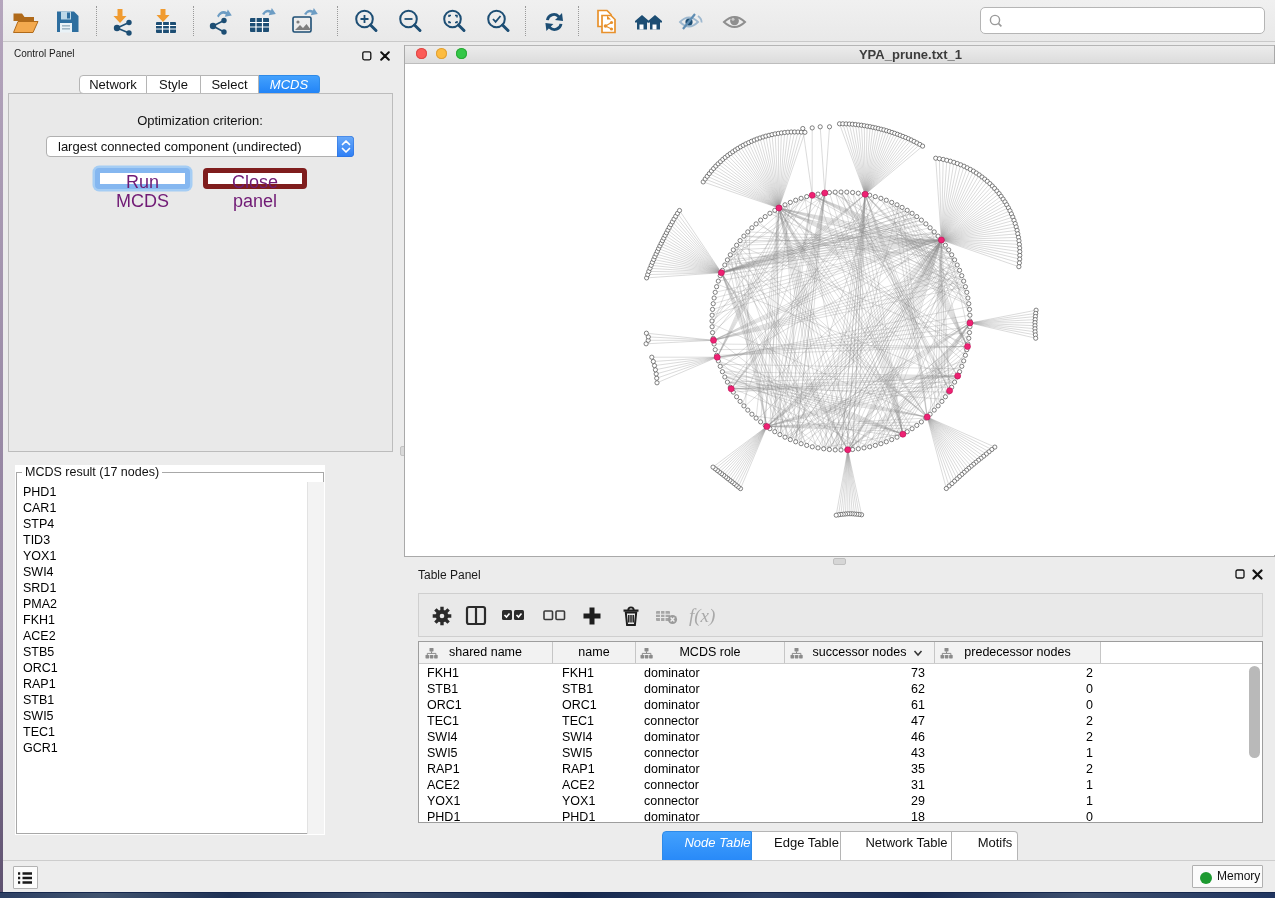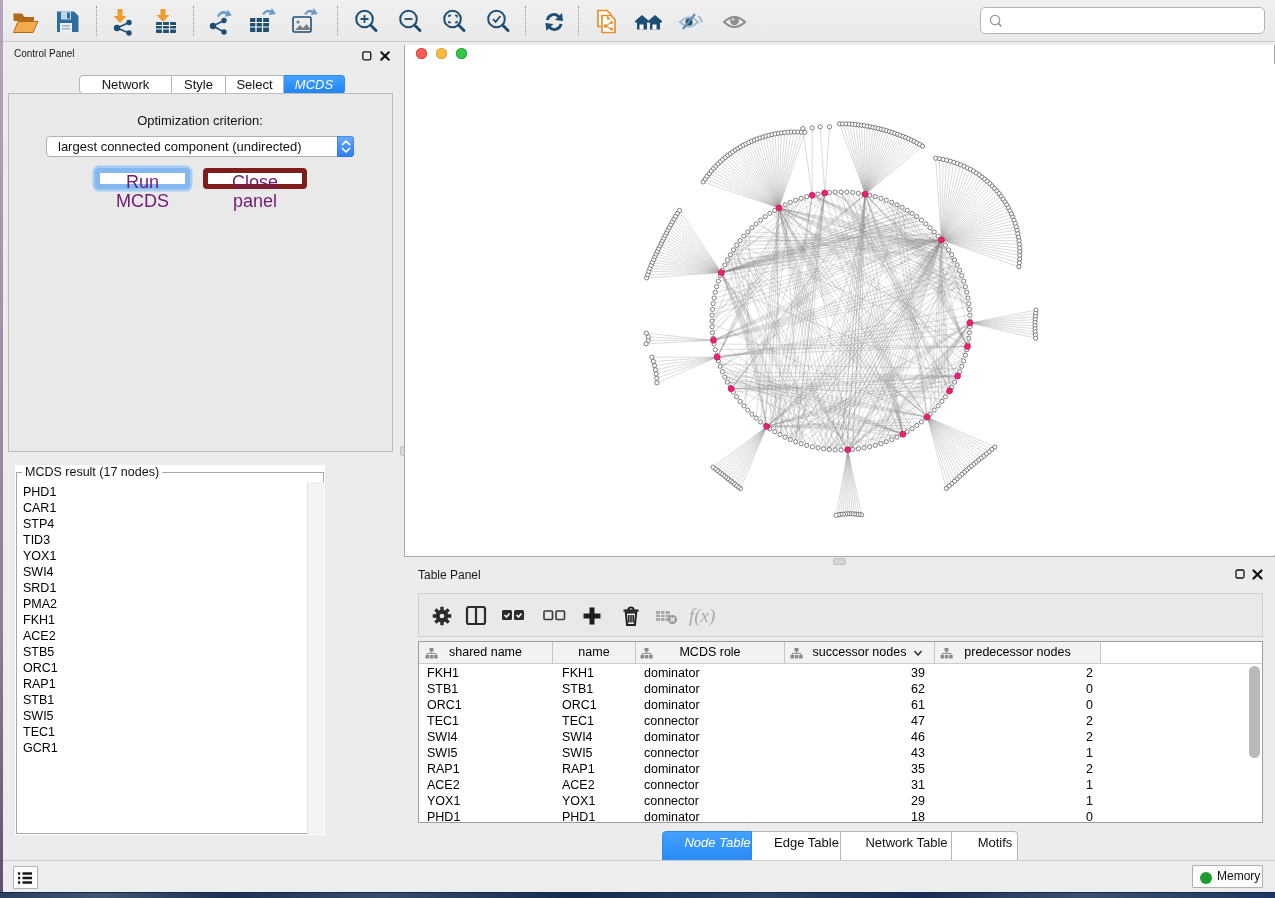--- a/index.html
+++ b/index.html
@@ -212,21 +212,21 @@
     </div>
 </div>
 <div id="cp-title">Control Panel</div>
 <svg class="winbtn" style="left:362px;top:51px" width="10" height="10">
     <rect x="0.8" y="0.8" width="8" height="8" rx="1.5" fill="none" stroke="#111" stroke-width="1.3"></rect>
   </svg>
 <svg class="winbtn" style="left:380px;top:51px" width="10" height="10">
     <path d="M1.2 1.2 L8.8 8.8 M8.8 1.2 L1.2 8.8" stroke="#111" stroke-width="2" stroke-linecap="round"></path>
   </svg>
 <div class="tabs" style="left:79px;top:75px">
-<div class="tab first" style="width:93px">Network</div>
+<div class="tab first" style="width:68px">Network</div>
 <div class="tab" style="width:54px">Style</div>
 <div class="tab" style="width:58px">Select</div>
 <div class="tab last sel" style="width:61px">MCDS</div>
 </div>
 <div id="cp-panel"></div>
 <div id="opt-label">Optimization criterion:</div>
 <div id="combo">largest connected component (undirected)<div id="combo-step">
 <svg width="10" height="15" viewBox="0 0 10 15">
         <path d="M1.5 5.5 L5 2 L8.5 5.5" fill="none" stroke="#fff" stroke-width="1.7" stroke-linecap="round" stroke-linejoin="round"></path>
 <path d="M1.5 9.5 L5 13 L8.5 9.5" fill="none" stroke="#fff" stroke-width="1.7" stroke-linecap="round" stroke-linejoin="round"></path>
@@ -235,20 +235,21 @@
 <div class="btn" id="run-btn">Run MCDS</div>
 <div class="btn" id="close-btn">Close panel</div>
 <div id="mcds-box">
 <div id="mcds-tb"></div>
 <div id="mcds-legend">MCDS result (17 nodes)</div>
 <div id="mcds-scroll"></div>
 <div id="mcds-list">PHD1<br>CAR1<br>STP4<br>TID3<br>YOX1<br>SWI4<br>SRD1<br>PMA2<br>FKH1<br>ACE2<br>STB5<br>ORC1<br>RAP1<br>STB1<br>SWI5<br>TEC1<br>GCR1</div>
   </div>
 <div id="vsplit-handle"></div>
 <div id="net-win">
+<div id="net-title">YPA_prune.txt_1</div>
 <div class="light" style="left:11px;background:#fc5b57;box-shadow:inset 0 0 0 1px #dd4946"></div>
 <div class="light" style="left:31px;background:#fdbc40;box-shadow:inset 0 0 0 1px #dfa036"></div>
 <div class="light" style="left:51px;background:#34c748;box-shadow:inset 0 0 0 1px #2aa836"></div>
 <div id="net-canvas"><svg width="872" height="494" viewBox="0 0 872 494">
         <path d="M373.9 144.0L558.7 217.1M373.9 144.0L560.4 222.7M373.9 144.0L561.8 228.3M373.9 144.0L562.9 234.0M373.9 144.0L563.8 239.7M373.9 144.0L507.1 364.7M373.9 144.0L502.2 367.7M373.9 144.0L497.1 370.6M373.9 144.0L492.0 373.2M373.9 144.0L486.7 375.6M373.9 144.0L453.3 384.8M373.9 144.0L447.6 385.5M373.9 144.0L441.8 385.9M373.9 144.0L436.0 386.0M373.9 144.0L430.2 385.9M373.9 144.0L424.4 385.5M373.9 144.0L418.7 384.8M373.9 144.0L369.8 367.7M373.9 144.0L364.9 364.7M373.9 144.0L360.2 361.4M373.9 144.0L355.6 357.9M373.9 144.0L351.1 354.1M373.9 144.0L536.9 176.6M373.9 144.0L540.4 181.2M373.9 144.0L543.7 185.9M373.9 144.0L546.7 190.8M373.9 144.0L549.6 195.9M373.9 144.0L561.8 285.7M373.9 144.0L560.4 291.3M373.9 144.0L558.7 296.9M407.2 131.3L374.9 370.6M407.2 131.3L369.8 367.7M407.2 131.3L364.9 364.7M407.2 131.3L543.7 185.9M407.2 131.3L546.7 190.8M407.2 131.3L549.6 195.9M407.2 131.3L552.2 201.0M407.2 131.3L554.6 206.3M407.2 131.3L556.8 211.7M419.8 129.0L390.7 377.8M419.8 129.0L385.3 375.6M419.8 129.0L380.0 373.2M419.8 129.0L374.9 370.6M419.8 129.0L369.8 367.7M419.8 129.0L364.9 364.7M419.8 129.0L396.1 379.7M419.8 129.0L390.7 377.8M460.2 130.3L540.4 332.8M460.2 130.3L536.9 337.4M460.2 130.3L533.1 341.9M460.2 130.3L529.2 346.1M460.2 130.3L561.8 228.3M460.2 130.3L562.9 234.0M460.2 130.3L563.8 239.7M460.2 130.3L564.5 245.4M460.2 130.3L447.6 385.5M460.2 130.3L441.8 385.9M460.2 130.3L436.0 386.0M460.2 130.3L430.2 385.9M460.2 130.3L424.4 385.5M460.2 130.3L418.7 384.8M460.2 130.3L453.3 384.8M460.2 130.3L447.6 385.5M460.2 130.3L441.8 385.9M460.2 130.3L436.0 386.0M460.2 130.3L307.5 268.6M460.2 130.3L307.1 262.8M460.2 130.3L307.0 257.0M460.2 130.3L307.1 251.2M536.4 176.0L307.1 251.2M536.4 176.0L307.5 245.4M536.4 176.0L308.2 239.7M536.4 176.0L309.1 234.0M536.4 176.0L310.2 228.3M536.4 176.0L430.2 385.9M536.4 176.0L424.4 385.5M536.4 176.0L418.7 384.8M536.4 176.0L413.0 383.9M536.4 176.0L407.3 382.8M536.4 176.0L401.7 381.4M536.4 176.0L475.9 379.7M536.4 176.0L470.3 381.4M536.4 176.0L464.7 382.8M536.4 176.0L459.0 383.9M536.4 176.0L453.3 384.8M536.4 176.0L447.6 385.5M536.4 176.0L441.8 385.9M536.4 176.0L436.0 386.0M536.4 176.0L430.2 385.9M536.4 176.0L424.4 385.5M536.4 176.0L418.7 384.8M536.4 176.0L540.4 332.8M536.4 176.0L536.9 337.4M536.4 176.0L533.1 341.9M536.4 176.0L529.2 346.1M536.4 176.0L525.1 350.2M536.4 176.0L313.3 217.1M536.4 176.0L315.2 211.7M536.4 176.0L317.4 206.3M536.4 176.0L319.8 201.0M536.4 176.0L390.7 377.8M536.4 176.0L385.3 375.6M536.4 176.0L380.0 373.2M536.4 176.0L374.9 370.6M536.4 176.0L369.8 367.7M536.4 176.0L364.9 364.7M536.4 176.0L360.2 361.4M536.4 176.0L322.4 195.9M536.4 176.0L325.3 190.8M536.4 176.0L328.3 185.9M536.4 176.0L331.6 181.2M536.4 176.0L335.1 176.6M536.4 176.0L338.9 172.1M536.4 176.0L342.8 167.9M536.4 176.0L385.3 375.6M565.0 259.0L497.1 370.6M565.0 259.0L492.0 373.2M565.0 259.0L486.7 375.6M565.0 259.0L481.3 377.8M565.0 259.0L475.9 379.7M565.0 259.0L470.3 381.4M565.0 259.0L464.7 382.8M565.0 259.0L459.0 383.9M565.0 259.0L396.1 379.7M565.0 259.0L390.7 377.8M565.0 259.0L385.3 375.6M565.0 259.0L380.0 373.2M562.5 282.5L475.9 134.3M562.5 282.5L481.3 136.2M562.5 282.5L486.7 138.4M562.5 282.5L492.0 140.8M562.5 282.5L497.1 143.4M562.5 282.5L502.2 146.3M562.5 282.5L507.1 149.3M562.5 282.5L311.6 291.3M562.5 282.5L310.2 285.7M562.5 282.5L309.1 280.0M552.7 311.9L430.2 128.1M552.7 311.9L436.0 128.0M552.7 311.9L328.3 328.1M552.7 311.9L325.3 323.2M552.7 311.9L322.4 318.1M552.7 311.9L319.8 313.0M552.7 311.9L317.4 307.7M544.6 326.7L533.1 172.1M544.6 326.7L536.9 176.6M544.6 326.7L436.0 128.0M544.6 326.7L441.8 128.1M544.6 326.7L447.6 128.5M522.2 353.0L486.7 138.4M522.2 353.0L492.0 140.8M522.2 353.0L497.1 143.4M522.2 353.0L325.3 323.2M522.2 353.0L322.4 318.1M522.2 353.0L319.8 313.0M522.2 353.0L317.4 307.7M522.2 353.0L369.8 146.3M522.2 353.0L374.9 143.4M522.2 353.0L380.0 140.8M522.2 353.0L325.3 190.8M522.2 353.0L328.3 185.9M522.2 353.0L331.6 181.2M497.9 370.2L322.4 318.1M497.9 370.2L319.8 313.0M497.9 370.2L317.4 307.7M497.9 370.2L315.2 302.3M497.9 370.2L313.3 296.9M497.9 370.2L311.6 291.3M497.9 370.2L418.7 129.2M497.9 370.2L424.4 128.5M497.9 370.2L430.2 128.1M497.9 370.2L436.0 128.0M497.9 370.2L441.8 128.1M497.9 370.2L447.6 128.5M497.9 370.2L453.3 129.2M497.9 370.2L459.0 130.1M442.8 385.8L322.4 195.9M442.8 385.8L325.3 190.8M442.8 385.8L328.3 185.9M442.8 385.8L331.6 181.2M442.8 385.8L563.8 274.3M442.8 385.8L562.9 280.0M442.8 385.8L561.8 285.7M442.8 385.8L560.4 291.3M442.8 385.8L558.7 296.9M442.8 385.8L549.6 195.9M442.8 385.8L552.2 201.0M442.8 385.8L554.6 206.3M442.8 385.8L556.8 211.7M361.8 362.5L558.7 296.9M361.8 362.5L556.8 302.3M361.8 362.5L554.6 307.7M361.8 362.5L552.2 313.0M361.8 362.5L549.6 318.1M361.8 362.5L543.7 185.9M361.8 362.5L546.7 190.8M361.8 362.5L549.6 195.9M361.8 362.5L552.2 201.0M361.8 362.5L554.6 206.3M361.8 362.5L556.8 211.7M361.8 362.5L558.7 217.1M361.8 362.5L322.4 195.9M361.8 362.5L325.3 190.8M361.8 362.5L328.3 185.9M361.8 362.5L331.6 181.2M361.8 362.5L520.9 354.1M361.8 362.5L516.4 357.9M361.8 362.5L511.8 361.4M361.8 362.5L507.1 364.7M361.8 362.5L502.2 367.7M326.2 324.8L552.2 313.0M326.2 324.8L549.6 318.1M326.2 324.8L546.7 323.2M326.2 324.8L543.7 328.1M326.2 324.8L464.7 131.2M326.2 324.8L470.3 132.6M326.2 324.8L475.9 134.3M326.2 324.8L481.3 136.2M312.2 293.2L380.0 140.8M312.2 293.2L385.3 138.4M312.2 293.2L390.7 136.2M312.2 293.2L396.1 134.3M312.2 293.2L401.7 132.6M312.2 293.2L564.9 251.2M312.2 293.2L565.0 257.0M312.2 293.2L564.9 262.8M312.2 293.2L564.5 268.6M308.5 276.3L529.2 167.9M308.5 276.3L533.1 172.1M308.5 276.3L536.9 176.6M308.5 276.3L540.4 181.2M308.5 276.3L552.2 201.0M308.5 276.3L554.6 206.3M308.5 276.3L556.8 211.7M308.5 276.3L558.7 217.1M308.5 276.3L560.4 222.7M316.4 208.7L502.2 146.3M316.4 208.7L507.1 149.3M316.4 208.7L511.8 152.6M316.4 208.7L516.4 156.1M316.4 208.7L520.9 159.9M316.4 208.7L525.1 163.8M316.4 208.7L529.2 167.9M316.4 208.7L533.1 172.1M316.4 208.7L492.0 140.8M316.4 208.7L497.1 143.4M316.4 208.7L502.2 146.3M316.4 208.7L507.1 149.3M316.4 208.7L511.8 152.6M316.4 208.7L516.4 156.1M316.4 208.7L401.7 381.4M316.4 208.7L396.1 379.7M316.4 208.7L390.7 377.8M316.4 208.7L385.3 375.6M316.4 208.7L380.0 373.2M316.4 208.7L374.9 370.6M316.4 208.7L436.0 386.0M316.4 208.7L430.2 385.9M316.4 208.7L424.4 385.5M316.4 208.7L418.7 384.8M427.4 128.3L556.1 209.8M478.5 378.8L558.7 217.2M531.2 170.0L333.3 178.9M322.4 318.1L538.5 335.3M445.4 385.7L399.7 133.2M430.3 385.9L493.6 141.6M330.0 183.5L401.2 381.2M494.3 372.1L412.1 130.2M553.1 311.0L453.5 384.8M315.9 210.0L513.4 153.8M338.9 172.1L411.7 383.7M548.0 193.0L472.8 380.6M564.3 270.4L420.5 385.1M314.4 300.2L555.8 304.8M493.7 372.4L348.4 351.7M320.0 200.5L523.4 351.9M352.4 355.3L535.9 175.4M564.0 241.2L364.8 149.4M389.4 136.7L324.7 191.7M518.0 356.6L561.9 285.2M564.2 271.5L545.0 188.0M396.9 134.1L561.5 227.1M563.9 274.2L351.4 159.6M307.8 271.4L420.2 129.0M381.9 374.1L565.0 256.5M550.8 315.8L312.4 220.2M425.5 128.4L540.5 181.3M470.6 132.7L547.0 191.3M359.0 360.5L384.9 138.6M324.1 321.2L468.5 132.2M520.4 159.4L320.3 200.0M344.8 165.8L340.7 343.9M549.0 319.3L353.4 157.9M564.9 251.6L529.9 168.6M418.4 129.2L337.4 340.2M423.9 128.6L323.3 194.2M315.9 304.1L504.0 147.4M547.5 321.8L436.2 128.0M562.7 281.0L332.3 180.3M307.9 272.4L452.0 385.0M394.9 134.7L307.0 259.2M339.0 172.0L549.2 195.2M431.3 385.9L564.7 266.2M395.3 379.4L379.7 140.9M543.0 185.0L366.9 148.1M315.5 303.0L536.3 175.9M376.0 371.2L371.0 145.6M477.0 379.3L319.0 311.3M480.5 135.9L546.7 190.8M530.2 168.9L339.5 342.7M324.2 192.7L383.7 374.9M520.6 354.4L307.0 259.9M404.9 131.8L558.7 217.1M414.4 384.2L498.8 369.7M313.2 296.4L415.7 384.4M464.9 382.7L325.4 323.4M345.2 165.4L307.1 262.0M384.5 375.3L504.5 147.7M564.2 242.5L312.7 294.9M526.0 164.5L560.6 290.2M402.8 132.3L319.5 201.6M389.2 377.2L469.3 132.4" stroke="#8c8c8c" stroke-opacity="0.4" stroke-width="0.7" fill="none"></path>
         <path d="M373.9 144.0L298.2 117.9M373.9 144.0L300.2 115.0M373.9 144.0L302.2 112.3M373.9 144.0L304.3 109.6M373.9 144.0L306.4 107.0M373.9 144.0L308.6 104.5M373.9 144.0L310.8 102.1M373.9 144.0L313.1 99.8M373.9 144.0L315.5 97.6M373.9 144.0L317.8 95.4M373.9 144.0L320.2 93.4M373.9 144.0L322.7 91.4M373.9 144.0L325.2 89.6M373.9 144.0L327.7 87.8M373.9 144.0L330.3 86.0M373.9 144.0L332.9 84.4M373.9 144.0L335.5 82.8M373.9 144.0L338.2 81.3M373.9 144.0L340.9 79.9M373.9 144.0L343.7 78.6M373.9 144.0L346.5 77.3M373.9 144.0L349.3 76.1M373.9 144.0L352.1 75.0M373.9 144.0L355.0 74.0M373.9 144.0L358.0 73.0M373.9 144.0L360.9 72.1M373.9 144.0L364.0 71.3M373.9 144.0L367.0 70.6M373.9 144.0L370.1 69.9M373.9 144.0L373.3 69.4M373.9 144.0L376.4 68.9M373.9 144.0L379.7 68.5M373.9 144.0L382.9 68.2M373.9 144.0L386.2 68.0M373.9 144.0L389.6 68.0M373.9 144.0L393.0 68.0M373.9 144.0L396.4 68.1M373.9 144.0L399.9 68.3M407.2 131.3L397.8 64.5M407.2 131.3L407.2 63.9M419.8 129.0L415.2 62.8M419.8 129.0L424.5 62.8M460.2 130.3L434.5 59.8M460.2 130.3L437.8 59.8M460.2 130.3L441.1 59.9M460.2 130.3L444.3 60.0M460.2 130.3L447.4 60.2M460.2 130.3L450.5 60.5M460.2 130.3L453.5 60.9M460.2 130.3L456.4 61.2M460.2 130.3L459.3 61.7M460.2 130.3L462.2 62.2M460.2 130.3L465.1 62.7M460.2 130.3L467.9 63.3M460.2 130.3L470.7 63.9M460.2 130.3L473.4 64.5M460.2 130.3L476.1 65.2M460.2 130.3L478.9 65.9M460.2 130.3L481.6 66.7M460.2 130.3L484.3 67.5M460.2 130.3L487.0 68.4M460.2 130.3L489.7 69.3M460.2 130.3L492.5 70.3M460.2 130.3L495.2 71.3M460.2 130.3L497.9 72.4M460.2 130.3L500.7 73.5M460.2 130.3L503.5 74.7M460.2 130.3L506.3 76.0M460.2 130.3L509.1 77.4M460.2 130.3L511.9 78.9M460.2 130.3L514.8 80.4M460.2 130.3L517.6 82.1M536.4 176.0L530.7 94.2M536.4 176.0L534.4 94.7M536.4 176.0L538.2 95.4M536.4 176.0L541.8 96.3M536.4 176.0L545.4 97.2M536.4 176.0L548.9 98.3M536.4 176.0L552.3 99.5M536.4 176.0L555.7 100.8M536.4 176.0L559.0 102.2M536.4 176.0L562.2 103.8M536.4 176.0L565.3 105.4M536.4 176.0L568.4 107.1M536.4 176.0L571.3 109.0M536.4 176.0L574.2 110.9M536.4 176.0L577.0 113.0M536.4 176.0L579.7 115.1M536.4 176.0L582.3 117.3M536.4 176.0L584.9 119.6M536.4 176.0L587.3 122.0M536.4 176.0L589.6 124.4M536.4 176.0L591.9 127.0M536.4 176.0L594.1 129.6M536.4 176.0L596.1 132.3M536.4 176.0L598.1 135.1M536.4 176.0L600.0 137.9M536.4 176.0L601.7 140.8M536.4 176.0L603.4 143.8M536.4 176.0L605.0 146.8M536.4 176.0L606.4 149.9M536.4 176.0L607.8 153.1M536.4 176.0L609.0 156.3M536.4 176.0L610.2 159.6M536.4 176.0L611.2 162.9M536.4 176.0L612.1 166.3M536.4 176.0L612.8 169.8M536.4 176.0L613.5 173.3M536.4 176.0L614.0 176.8M536.4 176.0L614.4 180.4M536.4 176.0L614.7 184.0M536.4 176.0L614.8 187.7M536.4 176.0L614.8 191.4M536.4 176.0L614.7 195.1M536.4 176.0L614.4 198.9M536.4 176.0L613.9 202.7M565.0 259.0L631.1 246.2M565.0 259.0L630.7 249.4M565.0 259.0L630.4 252.5M565.0 259.0L630.2 255.6M565.0 259.0L630.0 258.6M565.0 259.0L630.0 261.7M565.0 259.0L630.0 264.7M565.0 259.0L630.1 267.8M565.0 259.0L630.4 270.9M565.0 259.0L630.7 274.2M522.2 353.0L589.8 383.1M522.2 353.0L586.8 385.5M522.2 353.0L584.0 387.8M522.2 353.0L581.3 390.0M522.2 353.0L578.6 392.2M522.2 353.0L576.0 394.2M522.2 353.0L573.5 396.2M522.2 353.0L571.0 398.2M522.2 353.0L568.6 400.2M522.2 353.0L566.2 402.2M522.2 353.0L563.8 404.2M522.2 353.0L561.5 406.2M522.2 353.0L559.2 408.3M522.2 353.0L556.8 410.5M522.2 353.0L554.4 412.6M522.2 353.0L552.0 414.9M522.2 353.0L549.5 417.2M522.2 353.0L546.9 419.6M522.2 353.0L544.1 422.0M522.2 353.0L541.3 424.5M442.8 385.8L456.6 450.8M442.8 385.8L454.1 450.4M442.8 385.8L451.8 450.2M442.8 385.8L449.5 450.0M442.8 385.8L447.2 449.8M442.8 385.8L445.0 449.8M442.8 385.8L442.8 449.8M442.8 385.8L440.5 450.0M442.8 385.8L438.3 450.2M442.8 385.8L436.0 450.4M442.8 385.8L433.6 450.8M442.8 385.8L431.2 451.2M361.8 362.5L335.5 424.6M361.8 362.5L333.3 422.9M361.8 362.5L331.2 421.2M361.8 362.5L329.1 419.5M361.8 362.5L327.0 417.8M361.8 362.5L324.9 416.2M361.8 362.5L322.8 414.6M361.8 362.5L320.8 413.0M361.8 362.5L318.7 411.3M361.8 362.5L316.6 409.7M361.8 362.5L314.5 408.1M361.8 362.5L312.4 406.5M361.8 362.5L310.2 404.8M361.8 362.5L308.0 403.1M312.2 293.2L252.0 318.8M312.2 293.2L251.7 314.2M312.2 293.2L251.2 309.9M312.2 293.2L250.4 305.8M312.2 293.2L249.5 301.6M312.2 293.2L248.3 297.5M312.2 293.2L246.8 293.2M308.5 276.3L241.1 279.8M308.5 276.3L243.2 276.3M308.5 276.3L243.3 272.9M308.5 276.3L241.4 269.2M316.4 208.7L241.6 213.9M316.4 208.7L242.7 210.6M316.4 208.7L243.8 207.4M316.4 208.7L245.0 204.3M316.4 208.7L246.2 201.3M316.4 208.7L247.4 198.4M316.4 208.7L248.7 195.5M316.4 208.7L249.9 192.7M316.4 208.7L251.1 190.0M316.4 208.7L252.4 187.3M316.4 208.7L253.6 184.6M316.4 208.7L254.9 181.9M316.4 208.7L256.2 179.3M316.4 208.7L257.5 176.7M316.4 208.7L258.8 174.1M316.4 208.7L260.1 171.4M316.4 208.7L261.5 168.8M316.4 208.7L262.9 166.1M316.4 208.7L264.3 163.4M316.4 208.7L265.8 160.7M316.4 208.7L267.4 157.9M316.4 208.7L269.0 155.1M316.4 208.7L270.7 152.3M316.4 208.7L272.5 149.4M316.4 208.7L274.5 146.5" stroke="#9a9a9a" stroke-opacity="0.6" stroke-width="0.6" fill="none"></path>
         <g fill="#fff" stroke="#4d4d4d" stroke-width="0.7">
           <circle cx="565.0" cy="257.0" r="2.1"></circle>
           <circle cx="564.9" cy="262.8" r="2.1"></circle>
           <circle cx="564.5" cy="268.6" r="2.1"></circle>
@@ -715,21 +716,21 @@
         <path d="M6.5 4.4 v2 M2.3 8 v-1.6 h8.6 V8" stroke="#8a8a8a" fill="none"></path>
       </g>
     </svg>
     <svg style="position:absolute;left:494px;top:7px" width="10" height="8">
       <path d="M1.5 2 L5 6 L8.5 2" fill="none" stroke="#333" stroke-width="1.5"></path>
     </svg>
     <div id="tbl-hline"></div>
     <div class="td" style="left:8px;top:23px">FKH1</div>
     <div class="td" style="left:143px;top:23px">FKH1</div>
     <div class="td" style="left:225px;top:23px">dominator</div>
-    <div class="td" style="left:366px;top:23px;width:140px;text-align:right">39</div>
+    <div class="td" style="left:366px;top:23px;width:140px;text-align:right">73</div>
     <div class="td" style="left:516px;top:23px;width:158px;text-align:right">2</div>
     <div class="td" style="left:8px;top:39px">STB1</div>
     <div class="td" style="left:143px;top:39px">STB1</div>
     <div class="td" style="left:225px;top:39px">dominator</div>
     <div class="td" style="left:366px;top:39px;width:140px;text-align:right">62</div>
     <div class="td" style="left:516px;top:39px;width:158px;text-align:right">0</div>
     <div class="td" style="left:8px;top:55px">ORC1</div>
     <div class="td" style="left:143px;top:55px">ORC1</div>
     <div class="td" style="left:225px;top:55px">dominator</div>
     <div class="td" style="left:366px;top:55px;width:140px;text-align:right">61</div>

